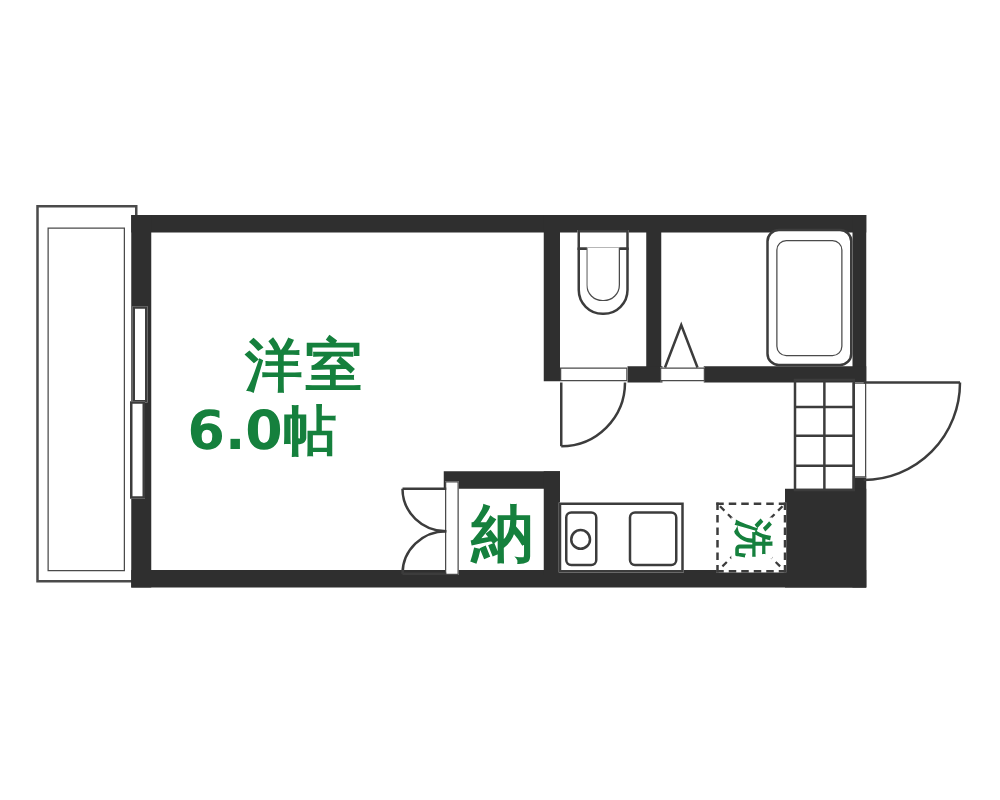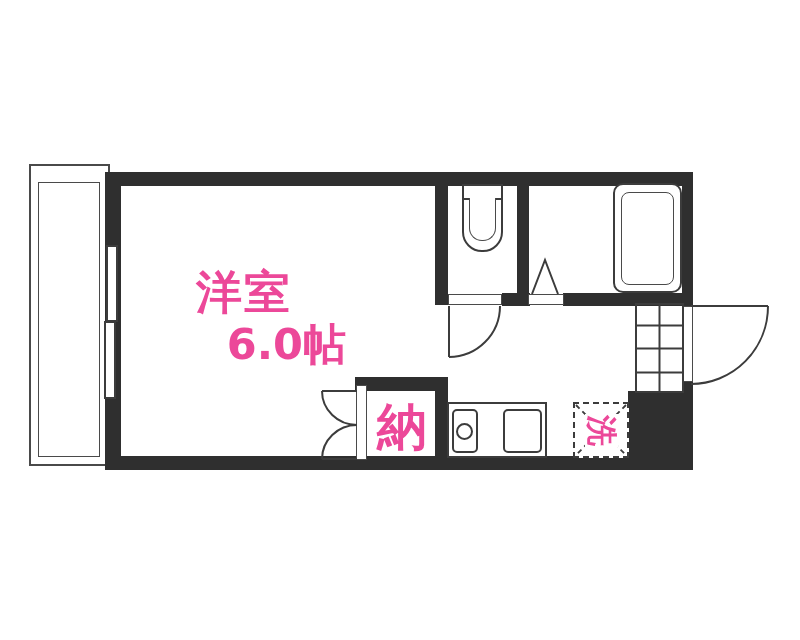--- a/index.html
+++ b/index.html
@@ -3,23 +3,23 @@
 <meta charset="utf-8">
 <style>
   html,body{margin:0;padding:0;background:#ffffff;}
   #canvas{
     position:relative;width:800px;height:640px;background:#ffffff;overflow:hidden;
     font-family:"DejaVu Sans",sans-serif;
   }
   .wall{position:absolute;background:#2f2f2f;}
   .box{position:absolute;background:#ffffff;border:2px solid #3c3c3c;box-sizing:border-box;}
   .thinbox{position:absolute;background:#ffffff;border:1.5px solid #4a4a4a;box-sizing:border-box;}
-  .label{position:absolute;color:#ec4899;white-space:nowrap;}
+  .label{position:absolute;color:#15803d;white-space:nowrap;}
   #room-name{left:150px;top:262px;width:188px;text-align:center;font-size:46px;font-weight:700;letter-spacing:2px;}
-  #room-size{left:150px;top:316px;width:196px;text-align:right;font-size:43px;font-weight:600;}
+  #room-size{left:150px;top:316px;width:196px;text-align:left;font-size:43px;font-weight:600;}
   #kitchen-label{left:497px;top:343px;font-size:27px;font-weight:600;letter-spacing:3px;}
   #closet-label{left:371px;top:394px;width:62px;text-align:center;font-size:50px;font-weight:700;}
   #washer-label{left:585px;top:414px;font-size:31px;font-weight:600;background:#ffffff;line-height:1;
     transform:rotate(90deg);transform-origin:center center;padding:1px;}
   svg{position:absolute;left:0;top:0;}
 </style>
 </head>
 <body>
 
 <div id="canvas">

